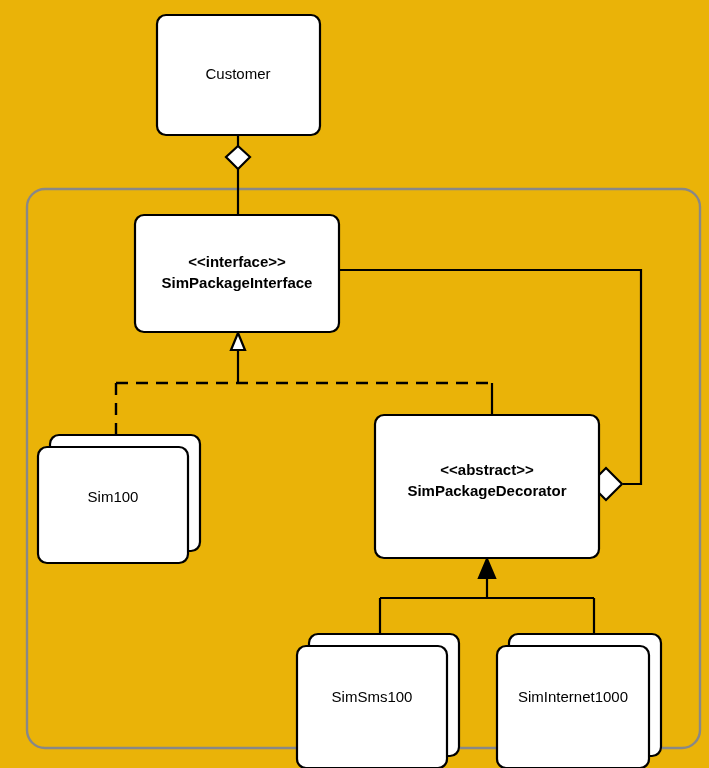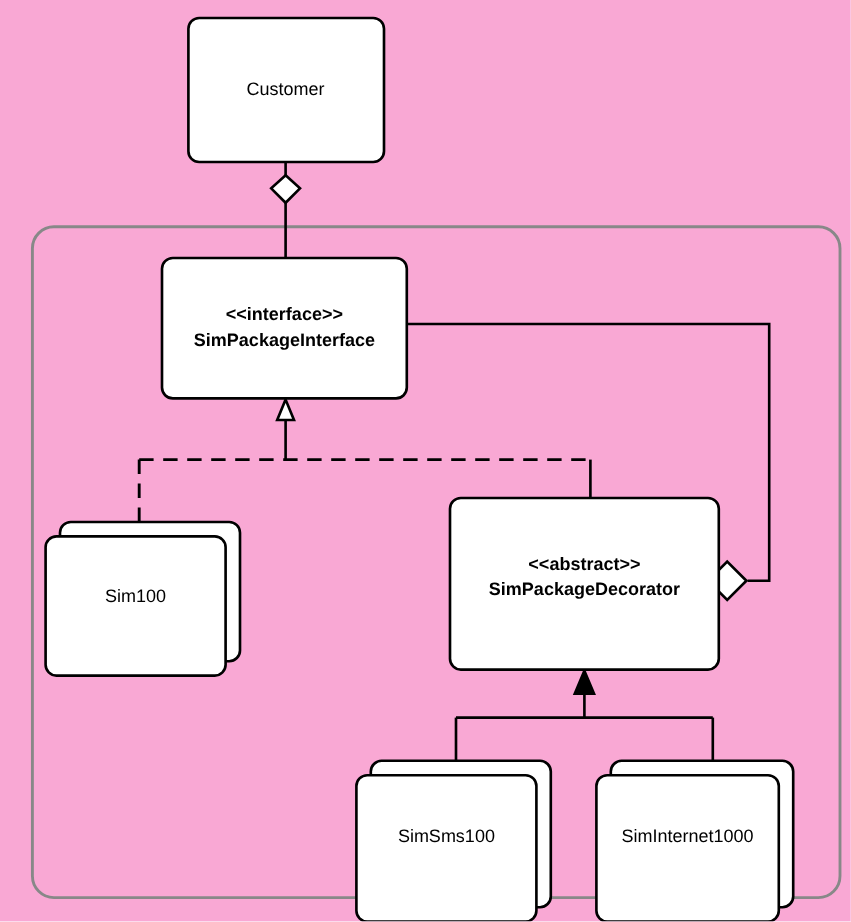--- a/index.html
+++ b/index.html
@@ -8,21 +8,21 @@
     padding: 0;
     background: #ffffff;
   }
   body {
     font-family: "Liberation Sans", sans-serif;
   }
   #diagram-root {
     position: relative;
     width: 709px;
     height: 768px;
-    background: #f9a8d4;
+    background: #eab308;
     overflow: hidden;
   }
   #uml-svg {
     position: absolute;
     left: 0;
     top: 0;
     width: 709px;
     height: 768px;
   }
   .node-label {

